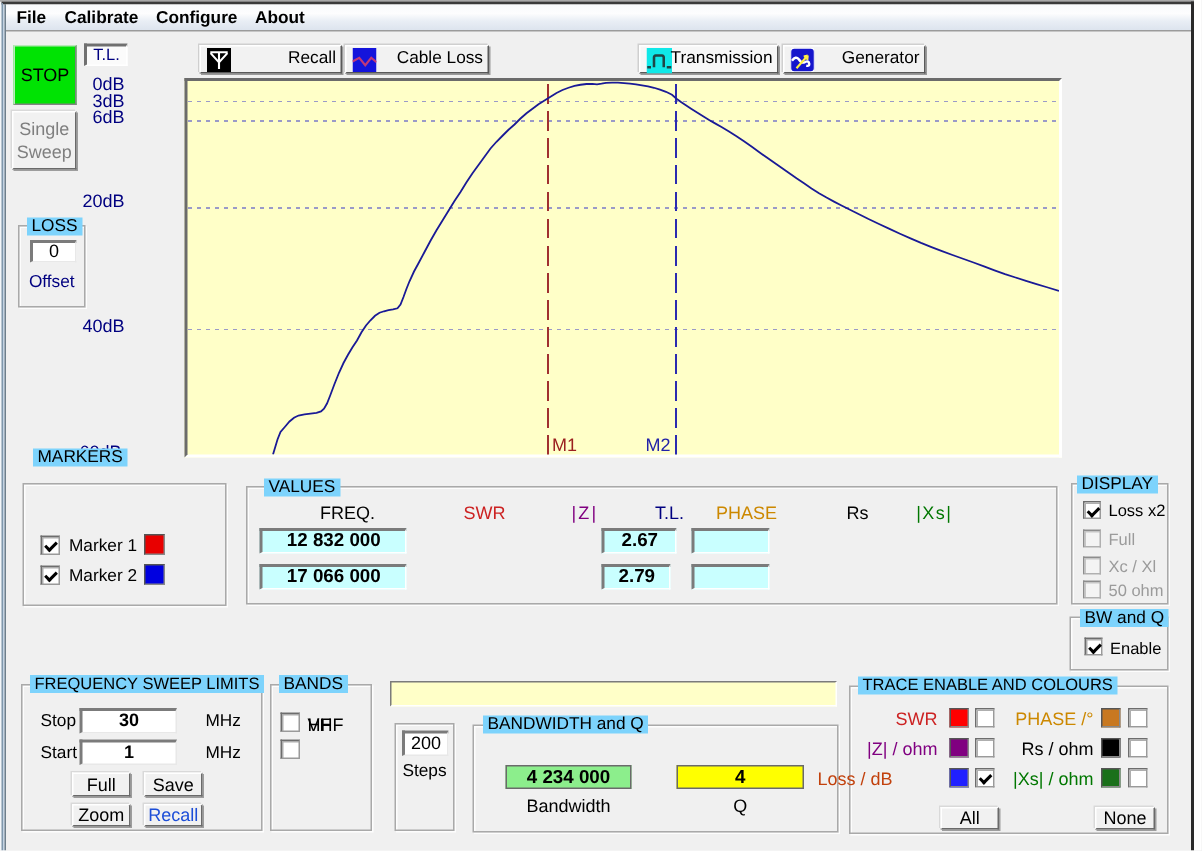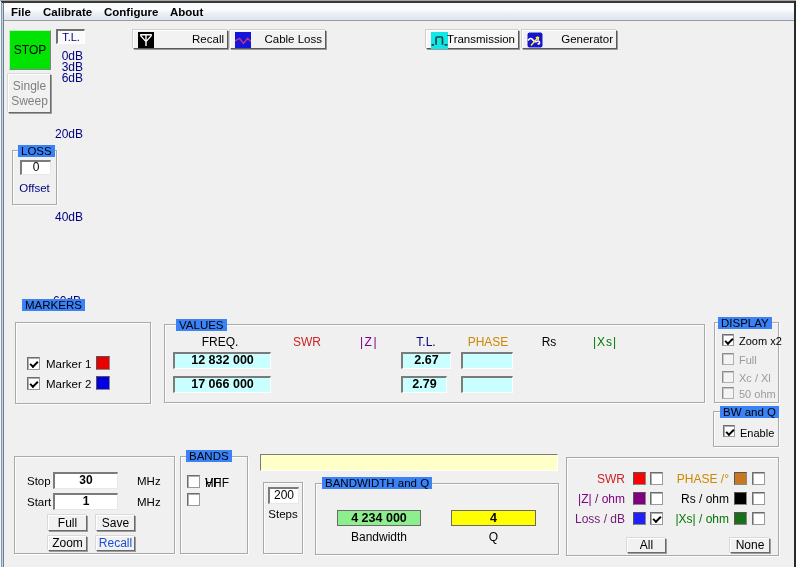--- a/index.html
+++ b/index.html
@@ -1,30 +1,30 @@
 <!DOCTYPE html>
 <html><head>
 <meta charset="utf-8">
 <style>
 *{margin:0;padding:0;box-sizing:border-box;}
 body{font-family:"Liberation Sans",sans-serif;background:#fff;width:801px;height:567px;overflow:hidden;}
 #win{position:relative;width:801px;height:567px;background:#f0f0f0;overflow:hidden;}
 .abs{position:absolute;}
 .navy{color:#000080;}
 .grp{position:absolute;border:1px solid #a9a9a9;box-shadow:inset 1px 1px 0 #fdfdfd, 1px 1px 0 #fdfdfd;}
-.glab{position:absolute;background:#3b82f6;font-size:11.5px;padding:0 3px;white-space:nowrap;color:#000;text-align:right;}
+.glab{position:absolute;background:#7dd3fc;font-size:11.5px;padding:0 3px;white-space:nowrap;color:#000;text-align:right;}
 .cb{position:absolute;width:13px;height:13px;background:#fff;border:1px solid #9a9a9a;border-top-color:#6d6d6d;border-left-color:#6d6d6d;box-shadow:inset 1px 1px 0 #aeaeae;}
 .cb.chk::after{content:"";position:absolute;left:2px;top:2.5px;width:6px;height:3px;border-left:2px solid #000;border-bottom:2px solid #000;transform:rotate(-45deg);}
 .cb.dis{background:#f4f4f4;border-color:#b0b0b0;border-top-color:#8d8d8d;border-left-color:#8d8d8d;box-shadow:inset 1px 1px 0 #c6c6c6;}
 .btn{position:absolute;background:#f1f1f1;border-top:1px solid #fff;border-left:1px solid #fff;border-right:1px solid #6a6a6a;border-bottom:1px solid #6a6a6a;box-shadow:1px 1px 0 #9d9d9d, -1px -1px 0 #d9d9d9;text-align:center;font-size:12px;color:#000;}
 .fld{position:absolute;border-top:2px solid #7b7b7b;border-left:2px solid #7b7b7b;border-bottom:1px solid #fff;border-right:1px solid #fff;text-align:center;font-weight:bold;font-size:12.5px;color:#000;}
 .cyan{background:#c9ffff;}
 .inp{position:absolute;background:#fff;border-top:2px solid #7b7b7b;border-left:2px solid #7b7b7b;border-bottom:1px solid #e8e8e8;border-right:1px solid #e8e8e8;text-align:center;font-size:12px;color:#000;}
 .sw{position:absolute;width:14px;height:14px;border:1px solid #888;border-top-color:#555;border-left-color:#555;}
-.hdr{position:absolute;font-size:12px;text-align:center;white-space:nowrap;}
+.hdr{position:absolute;font-size:12px;text-align:right;white-space:nowrap;}
 .lbl{position:absolute;font-size:12px;white-space:nowrap;color:#000;}
 .lbl11{position:absolute;font-size:11.5px;white-space:nowrap;color:#000;}
 .lbl10{position:absolute;font-size:11px;white-space:nowrap;color:#000;}
 .tab{position:absolute;height:19px;background:#f2f2f2;border-top:1px solid #fff;border-left:1px solid #fff;border-right:1px solid #595959;border-bottom:1px solid #595959;box-shadow:1px 1px 0 #9a9a9a, -1px -1px 0 #cfcfcf;}
 .tab .tx{position:absolute;right:3px;top:2px;font-size:11.5px;color:#000;}
 .tab svg{position:absolute;left:4px;top:1.5px;}
 </style>
 </head>
 <body>
 <div id="win">
@@ -81,20 +81,49 @@
   </div>
   <div class="tab" style="left:522px;top:29.5px;width:95px;">
     <svg width="16" height="16" viewBox="0 0 16 16">
         <rect x="0" y="0" width="16" height="16" rx="2.5" fill="#1515cc" stroke="#fff" stroke-width="1"></rect>
         <path d="M1 8.5 Q3.5 5 5.5 7.5 Q7.5 10.5 9.5 9.5 Q12 8 12.5 10.5 Q12.8 12.3 10.5 11.8" stroke="#fff" stroke-width="1.6" fill="none"></path>
         <path d="M4 13.5 L11.5 5 M11.5 5 L8.8 5.6 M11.5 5 L11.2 8" stroke="#ffee44" stroke-width="1.4" fill="none"></path>
       </svg>
     <span class="tx">Generator</span>
   </div>
 
+  <div class="abs" style="left:123px;top:52px;width:585px;height:253px;border-top:2px solid #6b6b6b;border-left:2px solid #6b6b6b;border-right:2px solid #fff;border-bottom:2px solid #fff;background:#ffffc8;">
+  <svg width="581" height="249" viewBox="0 0 581 249" style="display:block">
+    <g shape-rendering="crispEdges" stroke="#9a9ac8" stroke-width="1" stroke-dasharray="3 3">
+    <line x1="0" y1="13.5" x2="581" y2="13.5"></line>
+    <line x1="0" y1="26.5" x2="581" y2="26.5"></line>
+    <line x1="0" y1="84.5" x2="581" y2="84.5"></line>
+    <line x1="0" y1="165.5" x2="581" y2="165.5"></line>
+    </g>
+    <g shape-rendering="crispEdges">
+    <line x1="240.5" y1="2" x2="240.5" y2="249" stroke="#a03030" stroke-width="1.4" stroke-dasharray="13 5"></line>
+    <line x1="325.5" y1="2" x2="325.5" y2="249" stroke="#2b2bb0" stroke-width="1.4" stroke-dasharray="13 5"></line>
+    </g>
+    <text x="243" y="246.5" font-size="12" fill="#9b2020" font-family="Liberation Sans, sans-serif">M1</text>
+    <text x="322" y="246.5" font-size="12" fill="#2222a8" text-anchor="end" font-family="Liberation Sans, sans-serif">M2</text>
+    <polyline fill="none" stroke="#1a1a96" stroke-width="1.2" points="
+57,249 60,239 62,234 65,230.5 68,227 71,224.5 74,223 78,222.3 82,221.8 86,221.3 89,220.3 91,218.5
+93,215 95,210 98,202 101,194.5 104,188 107,182.5 110,177.5 113,173 116,167.5 119,163 122,159.5
+125,156.5 128,154.5 131,153.5 134,152.8 137,152.3 140,151.5 142,149 144,144 146,138.5 148,133.5
+151,127 154,121.5 158,114 162,106.5 166,99.5 170,93 174,86.5 178,80 182,74 186,67.5 190,61.5
+194,56 198,50.5 202,45 206,40.5 210,36.5 214,32.5 218,29 222,25 226,21.5 230,18.5 234,15.5
+238,13 242,10.5 246,8 250,6 254,4.5 258,3.3 262,2.5 266,2 270,1.9 273,2.2 276,1.8 279,1.3
+283,1.1 287,1.1 291,1.4 295,1.8 299,2.2 303,2.9 307,3.6 311,4.5 315,5.7 319,7.2 323,9.2
+326,11.8 329,14 332,16 336,18.6 340,21.2 344,23.7 348,26.1 352,28.4 356,30.7 361,33.6 366,36.8
+371,40.2 376,43.7 381,47.3 386,50.9 391,54.4 396,57.9 401,61.4 406,64.9 411,68.2 416,71.6
+421,74.8 426,77.7 431,80.4 436,83 442,86 448,89 454,92 461,95.3 468,98.6 475,101.8 482,104.9
+489,107.9 496,110.7 503,113.4 510,116 517,118.5 524,121 531,123.6 538,126.2 545,128.7 552,131
+559,133.2 566,135.4 573,137.5 581,140"></polyline>
+  </svg>
+  </div>
 
   <div class="grp" style="left:15px;top:322px;width:136px;height:82px;"></div>
   <div class="glab" style="left:22px;top:299px;">MARKERS</div>
   <div class="cb chk" style="left:27px;top:357px;"></div>
   <div class="lbl11" style="left:46px;top:358px;">Marker 1</div>
   <div class="sw" style="left:96px;top:356px;background:#e80000;"></div>
   <div class="cb chk" style="left:27px;top:377px;"></div>
   <div class="lbl11" style="left:46px;top:378px;">Marker 2</div>
   <div class="sw" style="left:96px;top:376px;background:#0000e0;"></div>
 
@@ -110,34 +139,35 @@
   <div class="fld cyan" style="left:173px;top:352px;width:98px;height:17px;line-height:13px;">12 832 000</div>
   <div class="fld cyan" style="left:173px;top:376px;width:98px;height:17px;line-height:13px;">17 066 000</div>
   <div class="fld cyan" style="left:401px;top:352px;width:50px;height:17px;line-height:13px;">2.67</div>
   <div class="fld cyan" style="left:401px;top:376px;width:46px;height:17px;line-height:13px;">2.79</div>
   <div class="fld cyan" style="left:461px;top:352px;width:52px;height:17px;"></div>
   <div class="fld cyan" style="left:461px;top:376px;width:52px;height:17px;"></div>
 
   <div class="grp" style="left:714px;top:322px;width:65px;height:81px;"></div>
   <div class="glab" style="left:718px;top:317px;">DISPLAY</div>
   <div class="cb chk" style="left:722px;top:334px;width:12px;height:12px;"></div>
-  <div class="lbl10" style="left:739px;top:335px;">Zoom x2</div>
+  <div class="lbl10" style="left:739px;top:335px;">Loss x2</div>
   <div class="cb dis" style="left:722px;top:353px;width:12px;height:12px;"></div>
   <div class="lbl10" style="left:739px;top:354px;color:#9b9b9b;">Full</div>
   <div class="cb dis" style="left:722px;top:371px;width:12px;height:12px;"></div>
   <div class="lbl10" style="left:739px;top:372px;color:#9b9b9b;">Xc / Xl</div>
   <div class="cb dis" style="left:722px;top:387px;width:12px;height:12px;"></div>
   <div class="lbl10" style="left:739px;top:388px;color:#9b9b9b;">50 ohm</div>
 
   <div class="grp" style="left:713px;top:411px;width:66px;height:36px;"></div>
   <div class="glab" style="left:720px;top:406px;">BW and Q</div>
   <div class="cb chk" style="left:723px;top:425px;width:12px;height:12px;"></div>
   <div class="lbl10" style="left:740px;top:427px;">Enable</div>
 
   <div class="grp" style="left:14px;top:456px;width:161px;height:98px;"></div>
+  <div class="glab" style="left:20px;top:450px;font-size:11px;">FREQUENCY SWEEP LIMITS</div>
   <div class="lbl11" style="left:27px;top:475px;">Stop</div>
   <div class="inp" style="left:53px;top:472px;width:65px;height:17px;font-weight:bold;line-height:12px;">30</div>
   <div class="lbl11" style="left:137px;top:475px;">MHz</div>
   <div class="lbl11" style="left:27px;top:496px;">Start</div>
   <div class="inp" style="left:53px;top:493px;width:65px;height:17px;font-weight:bold;line-height:12px;">1</div>
   <div class="lbl11" style="left:137px;top:496px;">MHz</div>
   <div class="btn" style="left:48px;top:515px;width:39px;height:16px;line-height:14px;">Full</div>
   <div class="btn" style="left:96px;top:515px;width:39px;height:16px;line-height:14px;">Save</div>
   <div class="btn" style="left:48px;top:536px;width:39px;height:15px;line-height:13px;">Zoom</div>
   <div class="btn" style="left:96px;top:536px;width:39px;height:15px;line-height:13px;color:#1d4ed8;">Recall</div>
@@ -156,33 +186,34 @@
   <div class="lbl11" style="left:264px;top:508px;width:38px;text-align:center;">Steps</div>
 
   <div class="grp" style="left:315px;top:483px;width:244px;height:72px;"></div>
   <div class="glab" style="left:322px;top:477px;">BANDWIDTH and Q</div>
   <div class="abs" style="left:337px;top:510px;width:84px;height:16px;background:#8cee8c;border:1px solid #6a6a6a;text-align:center;font-weight:bold;font-size:12.5px;line-height:14px;color:#000;">4 234 000</div>
   <div class="lbl" style="left:337px;top:530px;width:84px;text-align:center;">Bandwidth</div>
   <div class="abs" style="left:451px;top:510px;width:85px;height:16px;background:#ffff00;border:1px solid #6a6a6a;text-align:center;font-weight:bold;font-size:12.5px;line-height:14px;color:#000;">4</div>
   <div class="lbl" style="left:451px;top:530px;width:85px;text-align:center;">Q</div>
 
   <div class="grp" style="left:566px;top:457px;width:213px;height:99px;"></div>
+  <div class="glab" style="left:572px;top:451px;font-size:11px;">TRACE ENABLE AND COLOURS</div>
   <div class="lbl" style="left:545px;top:472px;width:80px;text-align:right;color:#c22;">SWR</div>
   <div class="sw" style="left:633px;top:472px;width:13px;height:13px;background:#ff0000;"></div>
   <div class="cb" style="left:650px;top:472px;"></div>
   <div class="lbl" style="left:649px;top:472px;width:80px;text-align:right;color:#c80;">PHASE /°</div>
   <div class="sw" style="left:734px;top:472px;width:13px;height:13px;background:#c87820;"></div>
   <div class="cb" style="left:752px;top:472px;"></div>
   <div class="lbl" style="left:545px;top:492px;width:80px;text-align:right;color:#800080;">|Z| / ohm</div>
   <div class="sw" style="left:633px;top:492px;width:13px;height:13px;background:#800080;"></div>
   <div class="cb" style="left:650px;top:492px;"></div>
   <div class="lbl" style="left:649px;top:492px;width:80px;text-align:right;color:#000;">Rs / ohm</div>
   <div class="sw" style="left:734px;top:492px;width:13px;height:13px;background:#000;"></div>
   <div class="cb" style="left:752px;top:492px;"></div>
-  <div class="lbl" style="left:545px;top:512px;width:80px;text-align:right;color:#701a75;">Loss / dB</div>
+  <div class="lbl" style="left:545px;top:512px;width:80px;text-align:left;color:#c2410c;">Loss / dB</div>
   <div class="sw" style="left:633px;top:512px;width:13px;height:13px;background:#2020ff;"></div>
   <div class="cb chk" style="left:650px;top:512px;"></div>
   <div class="lbl" style="left:649px;top:512px;width:80px;text-align:right;color:#070;">|Xs| / ohm</div>
   <div class="sw" style="left:734px;top:512px;width:13px;height:13px;background:#1a701a;"></div>
   <div class="cb" style="left:752px;top:512px;"></div>
   <div class="btn" style="left:627px;top:538px;width:39px;height:15px;line-height:13px;">All</div>
   <div class="btn" style="left:730px;top:538px;width:40px;height:15px;line-height:13px;">None</div>
 </div>
 
 </body></html>

